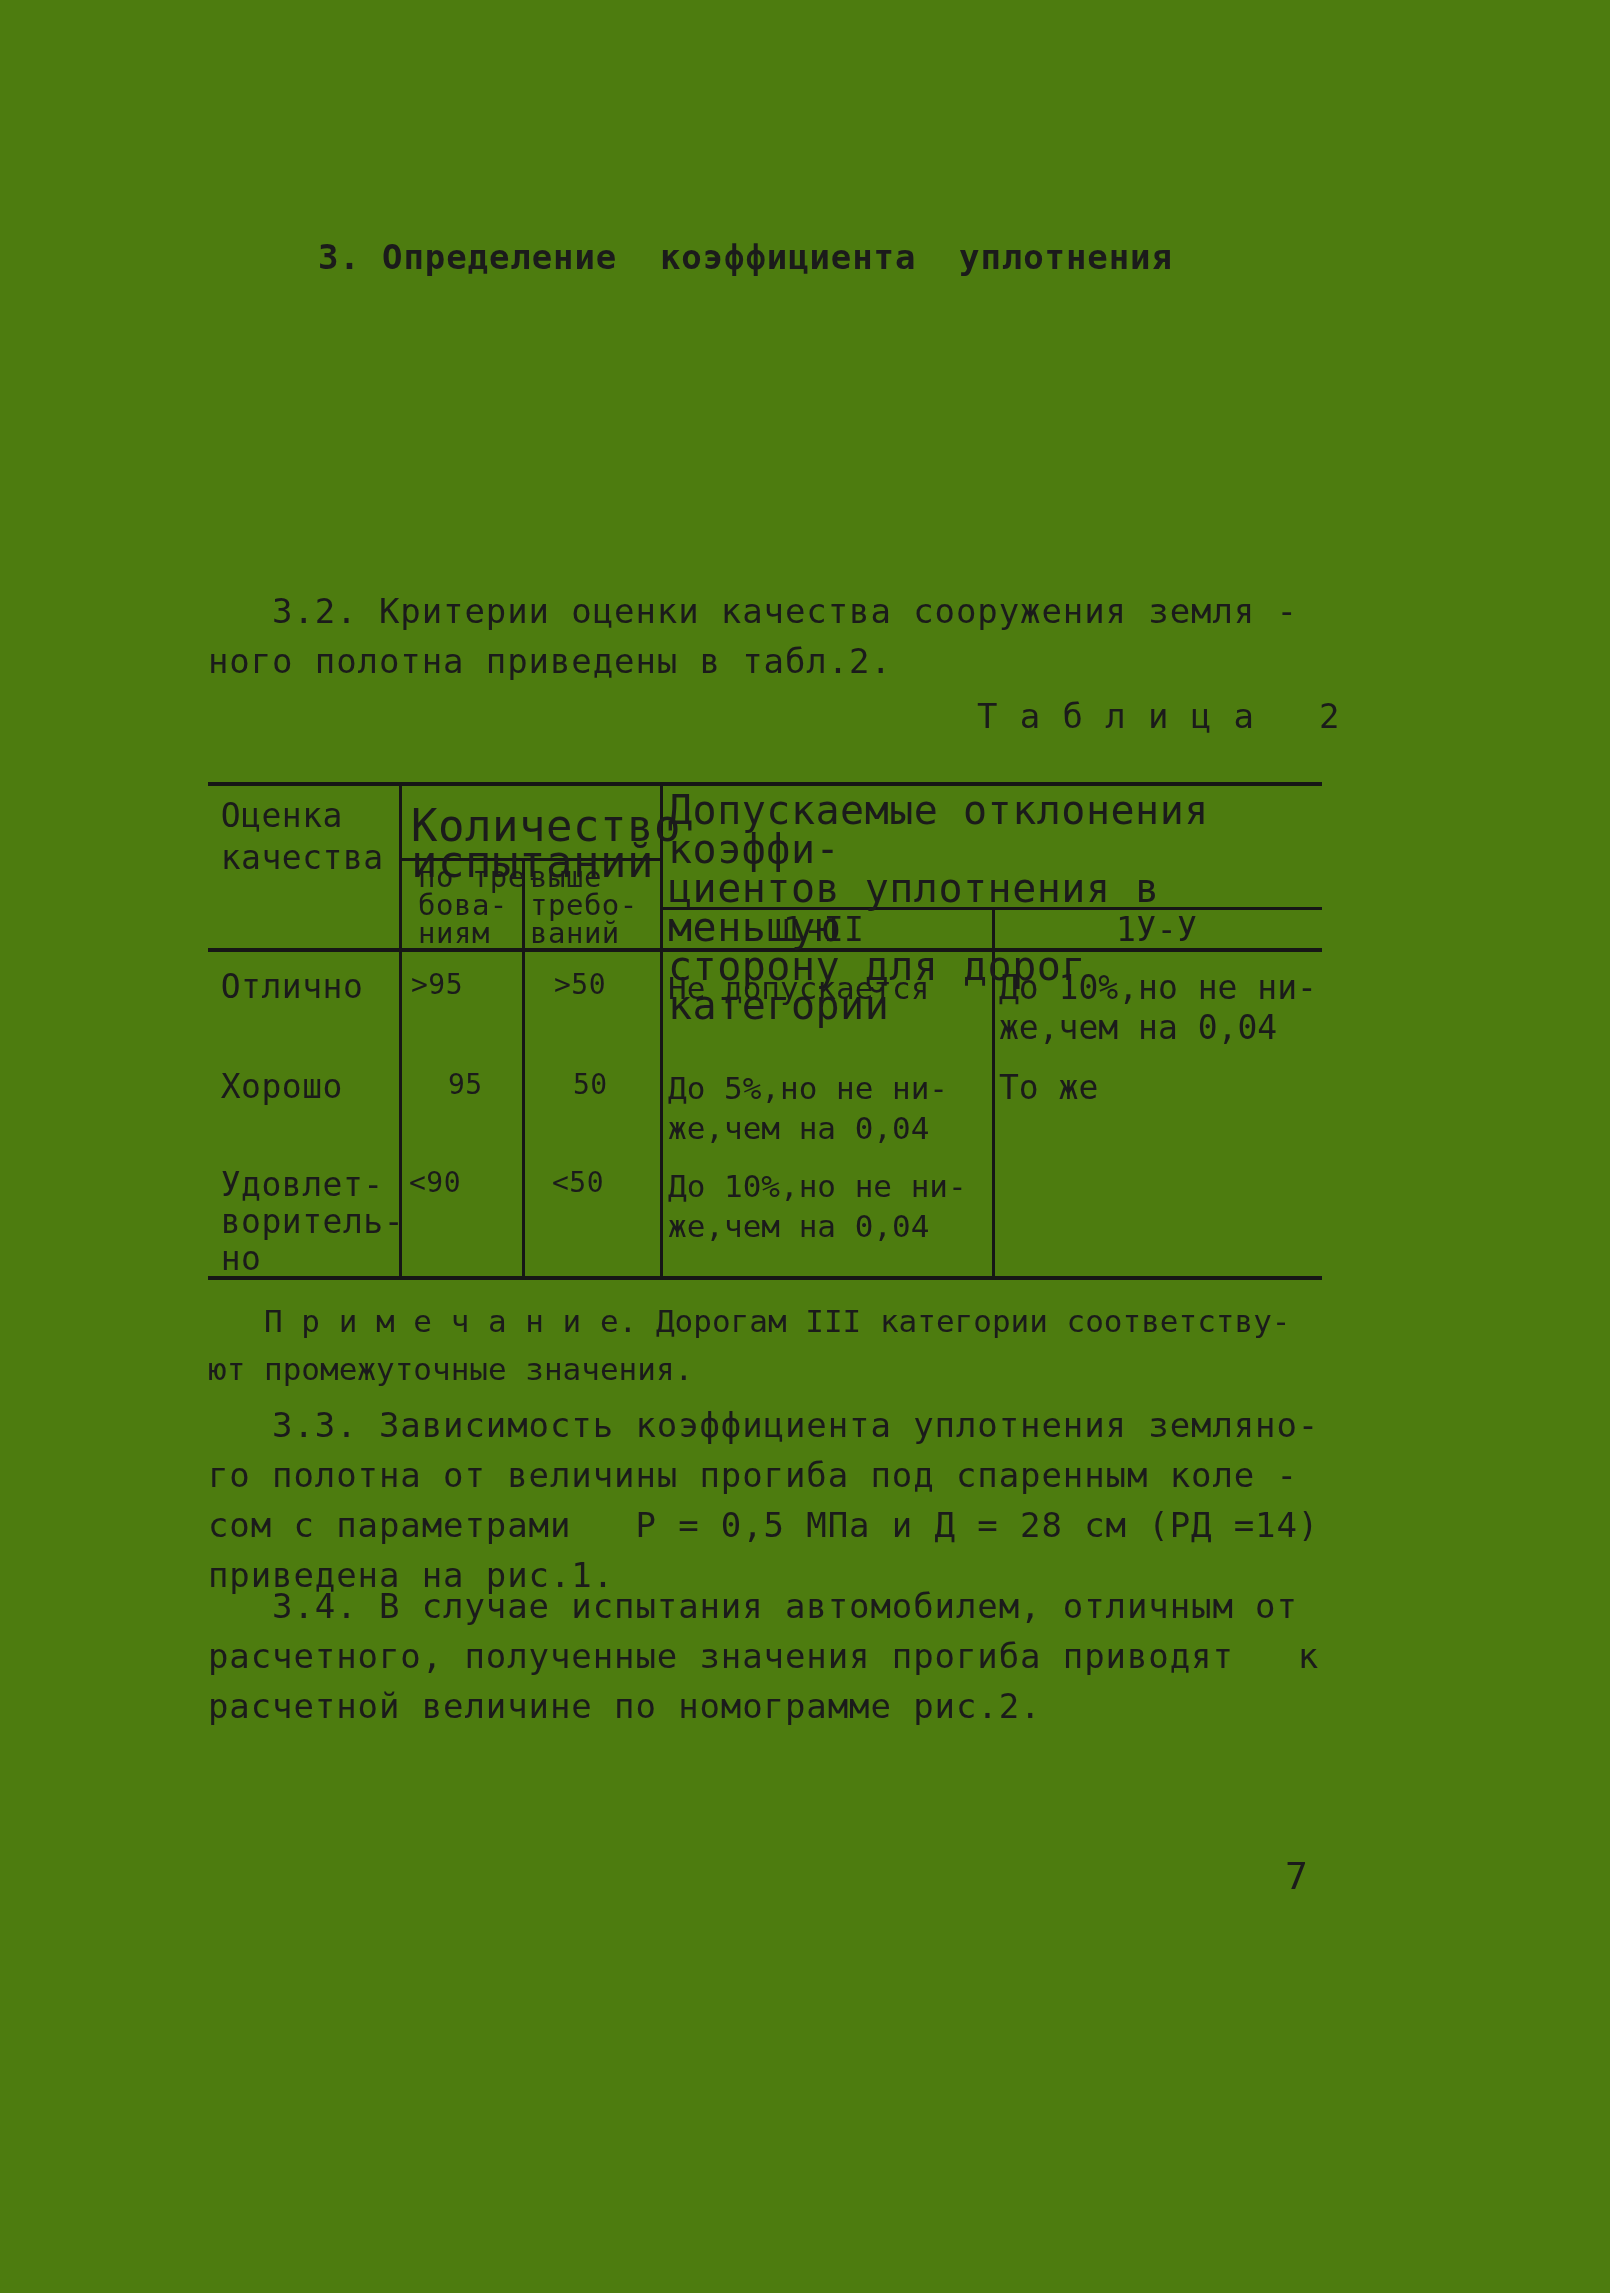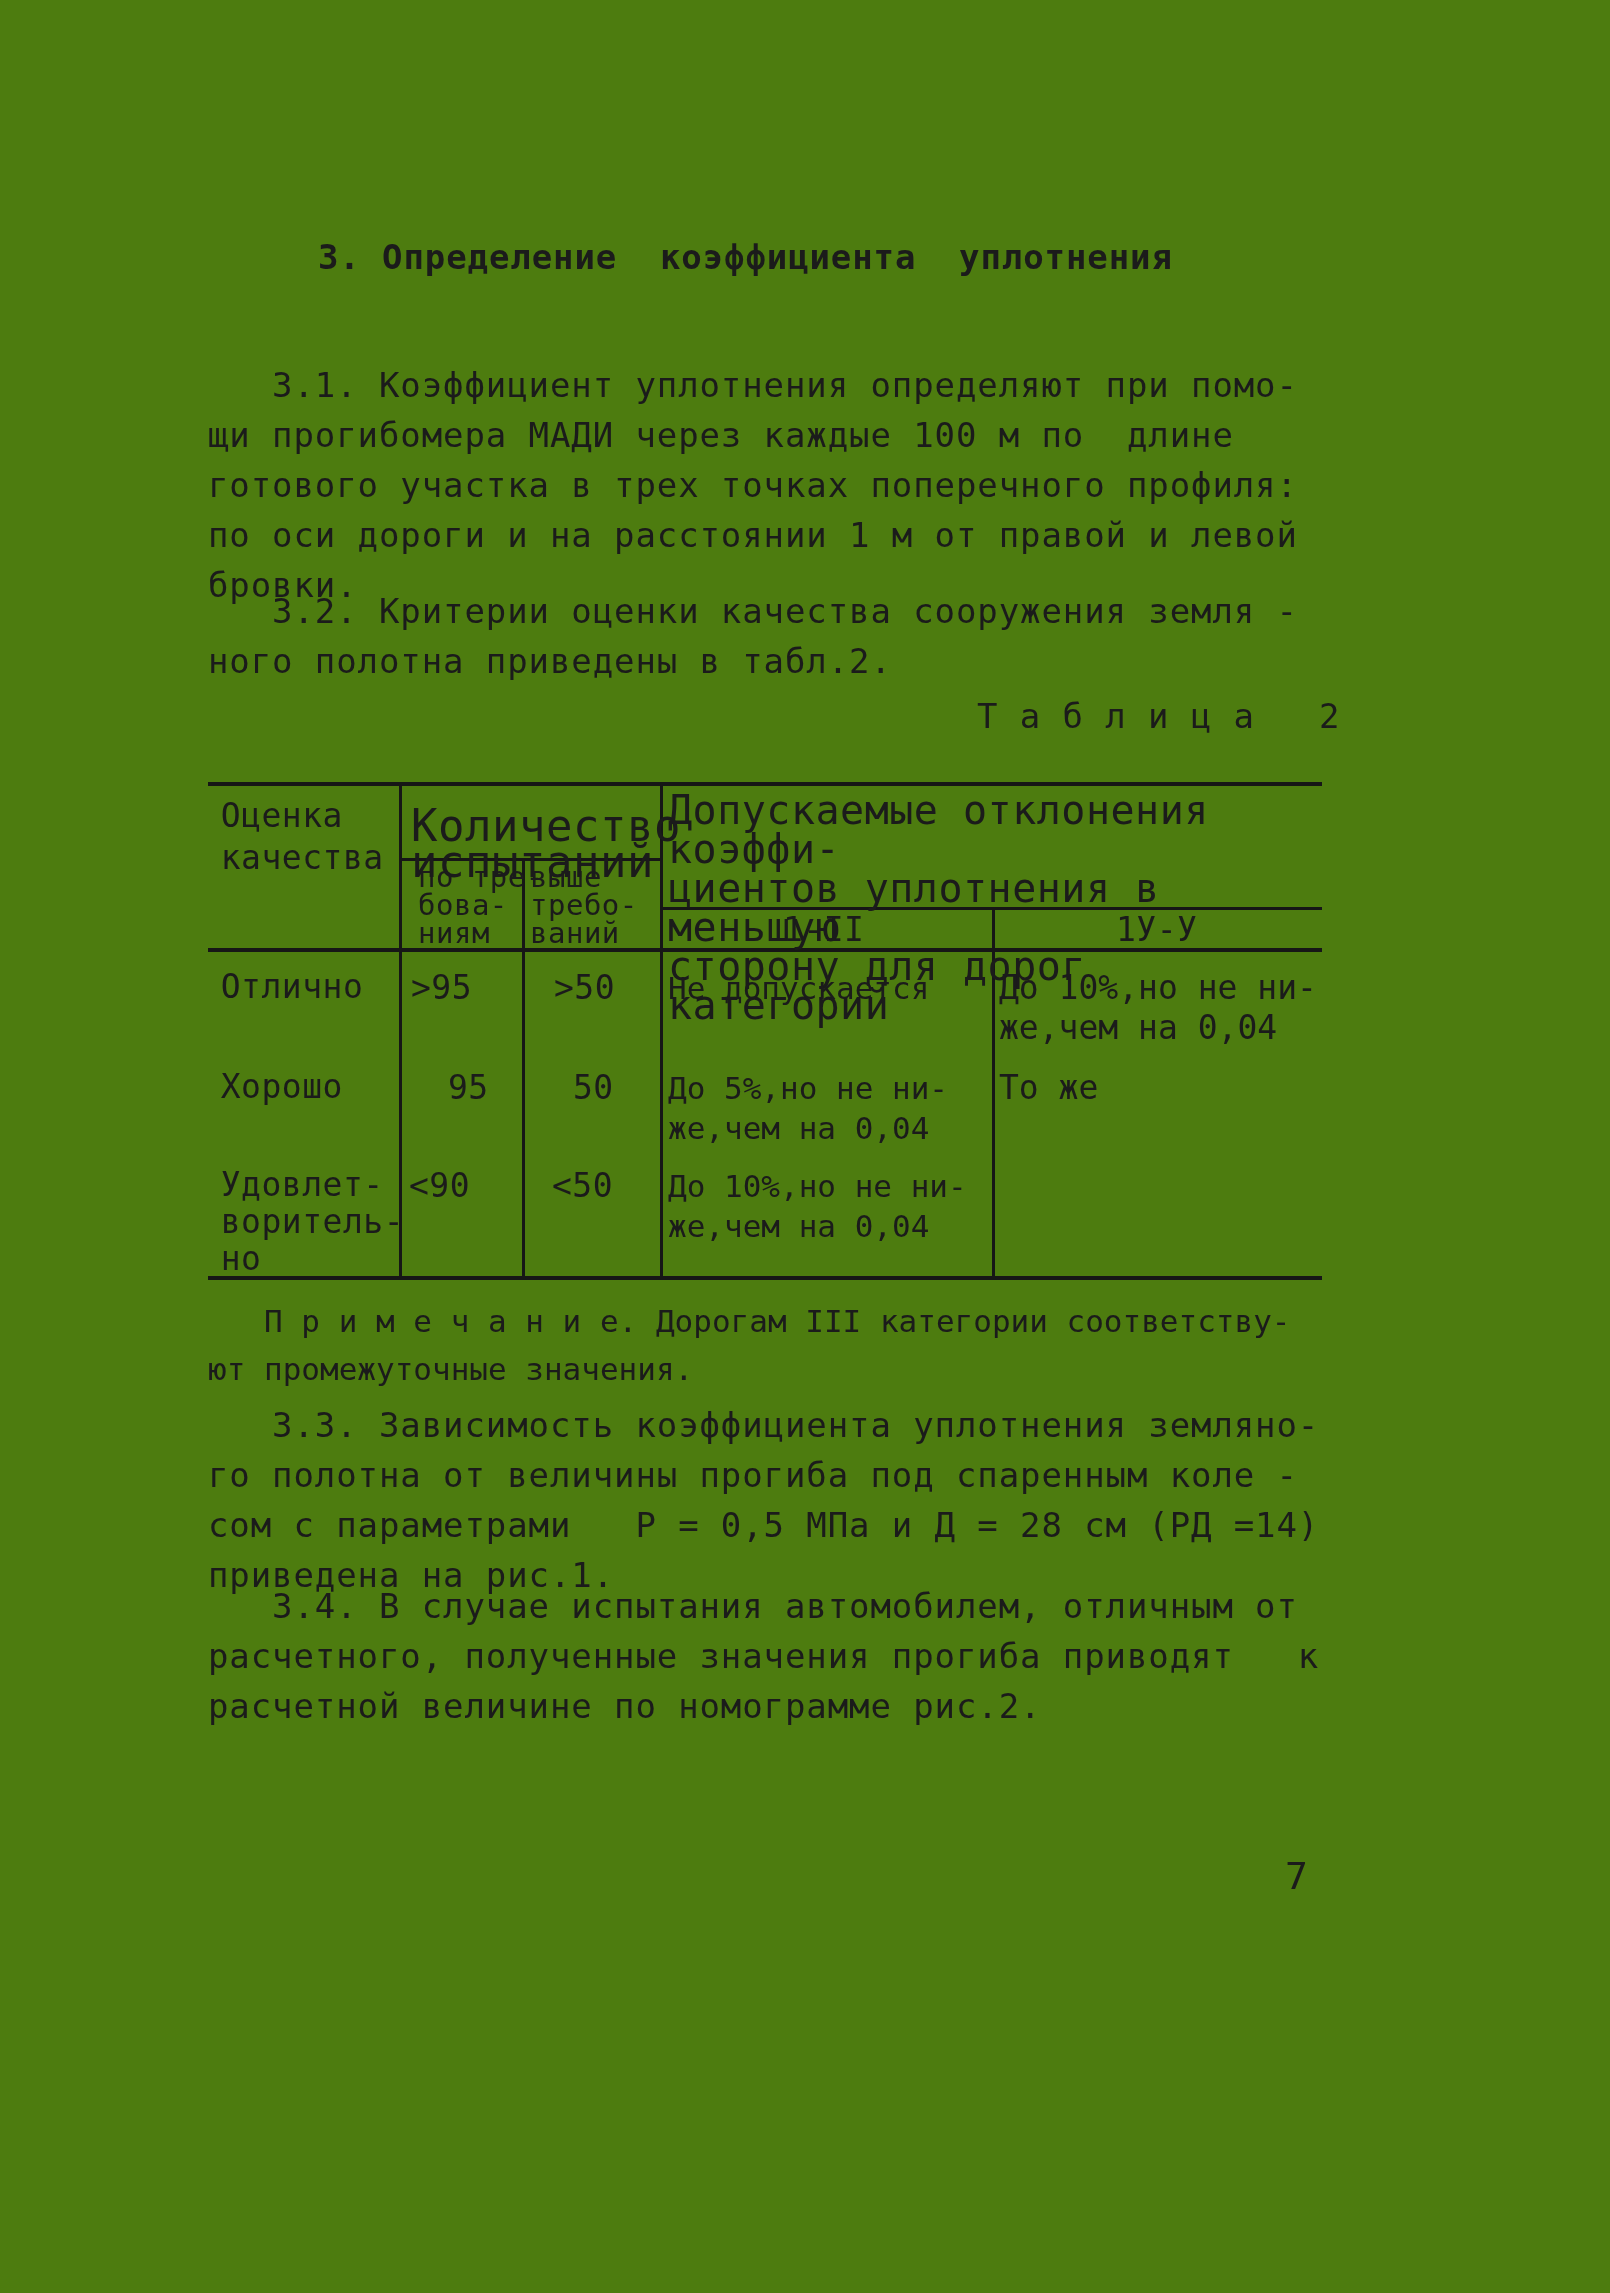--- a/index.html
+++ b/index.html
@@ -38,36 +38,31 @@
   .c-qty-a{left:210px;top:81px;font-size:29px;line-height:28px;}
   .c-qty-b{left:322px;top:81px;font-size:29px;line-height:28px;}
   .c-dev-h{left:460px;top:9px;font-size:40px;line-height:39px;}
   .c-cat-a{left:575px;top:128px;font-size:33px;}
   .c-cat-b{left:908px;top:128px;font-size:33px;}
 
   .r1{top:186px;} .r2{top:286px;} .r3{top:384px;}
   .col-grade{left:12.7px;font-size:33px;line-height:37px;}
   .col-c12{left:460px;font-size:31px;line-height:40px;letter-spacing:0;}
   .col-c45{left:791px;font-size:33px;line-height:40px;letter-spacing:0;}
-  .num{font-size:33px;text-align:right;}
+  .num{font-size:28px;text-align:right;}
   .req1{left:203px;} .req2{left:240px;} .req3{left:201px;}
   .abv1{left:346px;} .abv2{left:365px;} .abv3{left:344px;}
 </style>
 </head>
 <body>
 
 <div class="page">
 
   <div class="txt title">3. Определение  коэффициента  уплотнения</div>
 
-  <div class="txt p31">   3.1. Коэффициент уплотнения определяют при помо-
-щи прогибомера МАДИ через каждые 100 м по  длине
-готового участка в трех точках поперечного профиля:
-по оси дороги и на расстоянии 1 м от правой и левой
-бровки.</div>
   <div class="txt p32">   3.2. Критерии оценки качества сооружения земля -
 ного полотна приведены в табл.2.</div>
 
   <div class="txt caption">Т а б л и ц а   2</div>
 
   <div class="table">
 
     <div class="tl l-top"></div>
     <div class="tl l-mid"></div>
     <div class="tl l-bot"></div>

